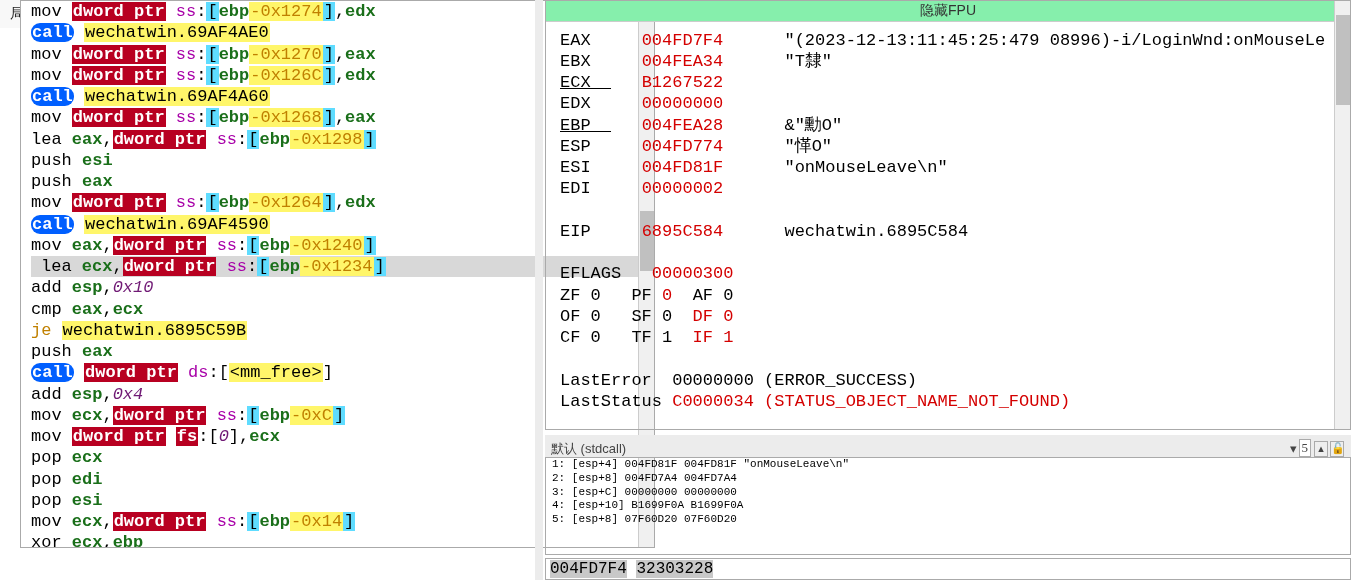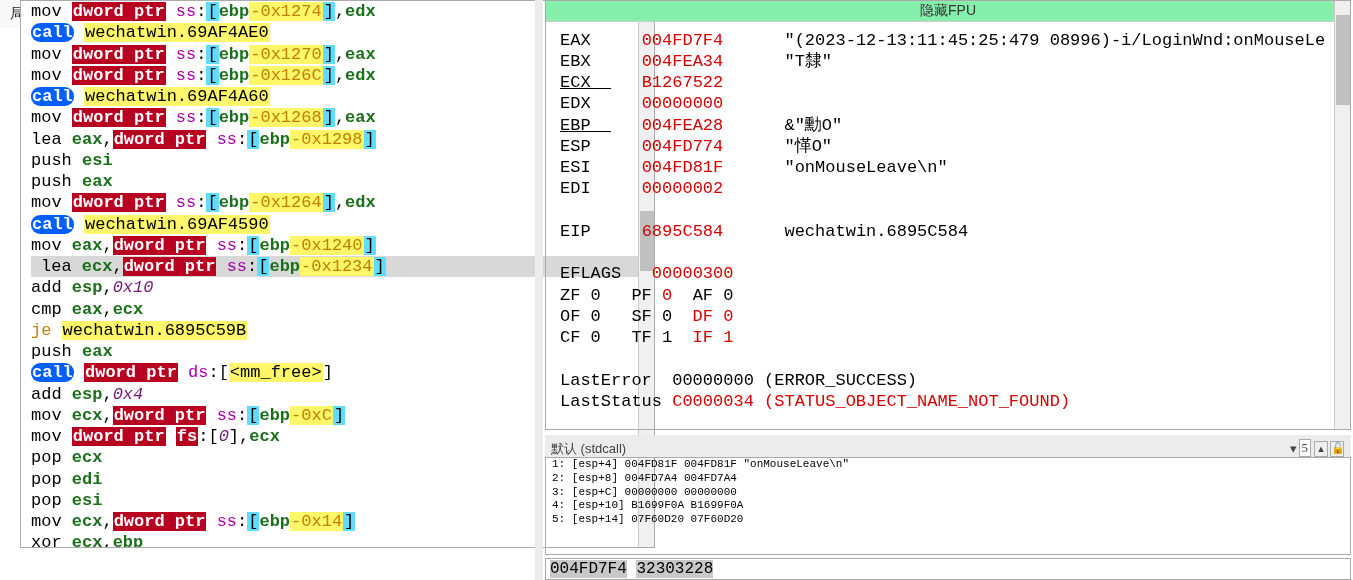--- a/index.html
+++ b/index.html
@@ -123,18 +123,18 @@
   <span class="sel">5</span>
   <span class="btn">▴</span>
   <span class="btn">🔓</span>
 </div>
 
 <div id="right-stack">
     <div class="line">1: [esp+4] 004FD81F 004FD81F "onMouseLeave\n"</div>
     <div class="line">2: [esp+8] 004FD7A4 004FD7A4</div>
     <div class="line">3: [esp+C] 00000000 00000000</div>
     <div class="line">4: [esp+10] B1699F0A B1699F0A</div>
-    <div class="line">5: [esp+14] 07F60D20 07F60D20</div>
+    <div class="line">5: [esp+8] 07F60D20 07F60D20</div>
   </div>
 
 <div id="right-dump">
   <div class="line"><span class="sel-col">004FD7F4</span> <span class="sel-col">32303228</span></div>
 </div>
 
 </body></html>

